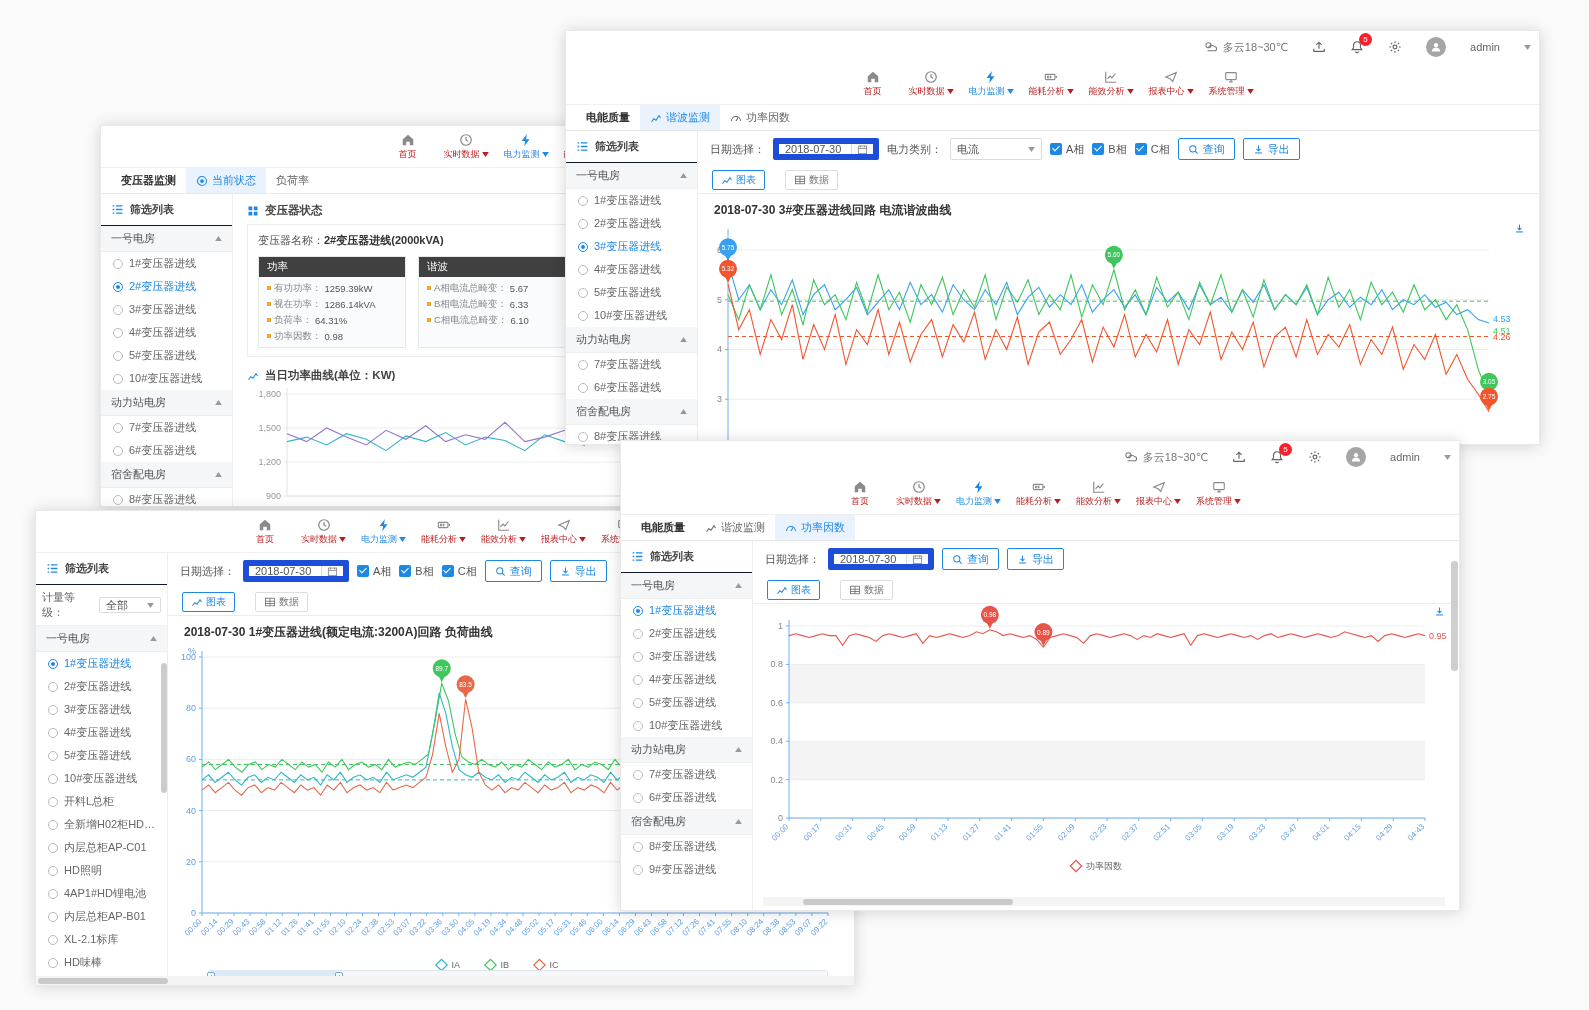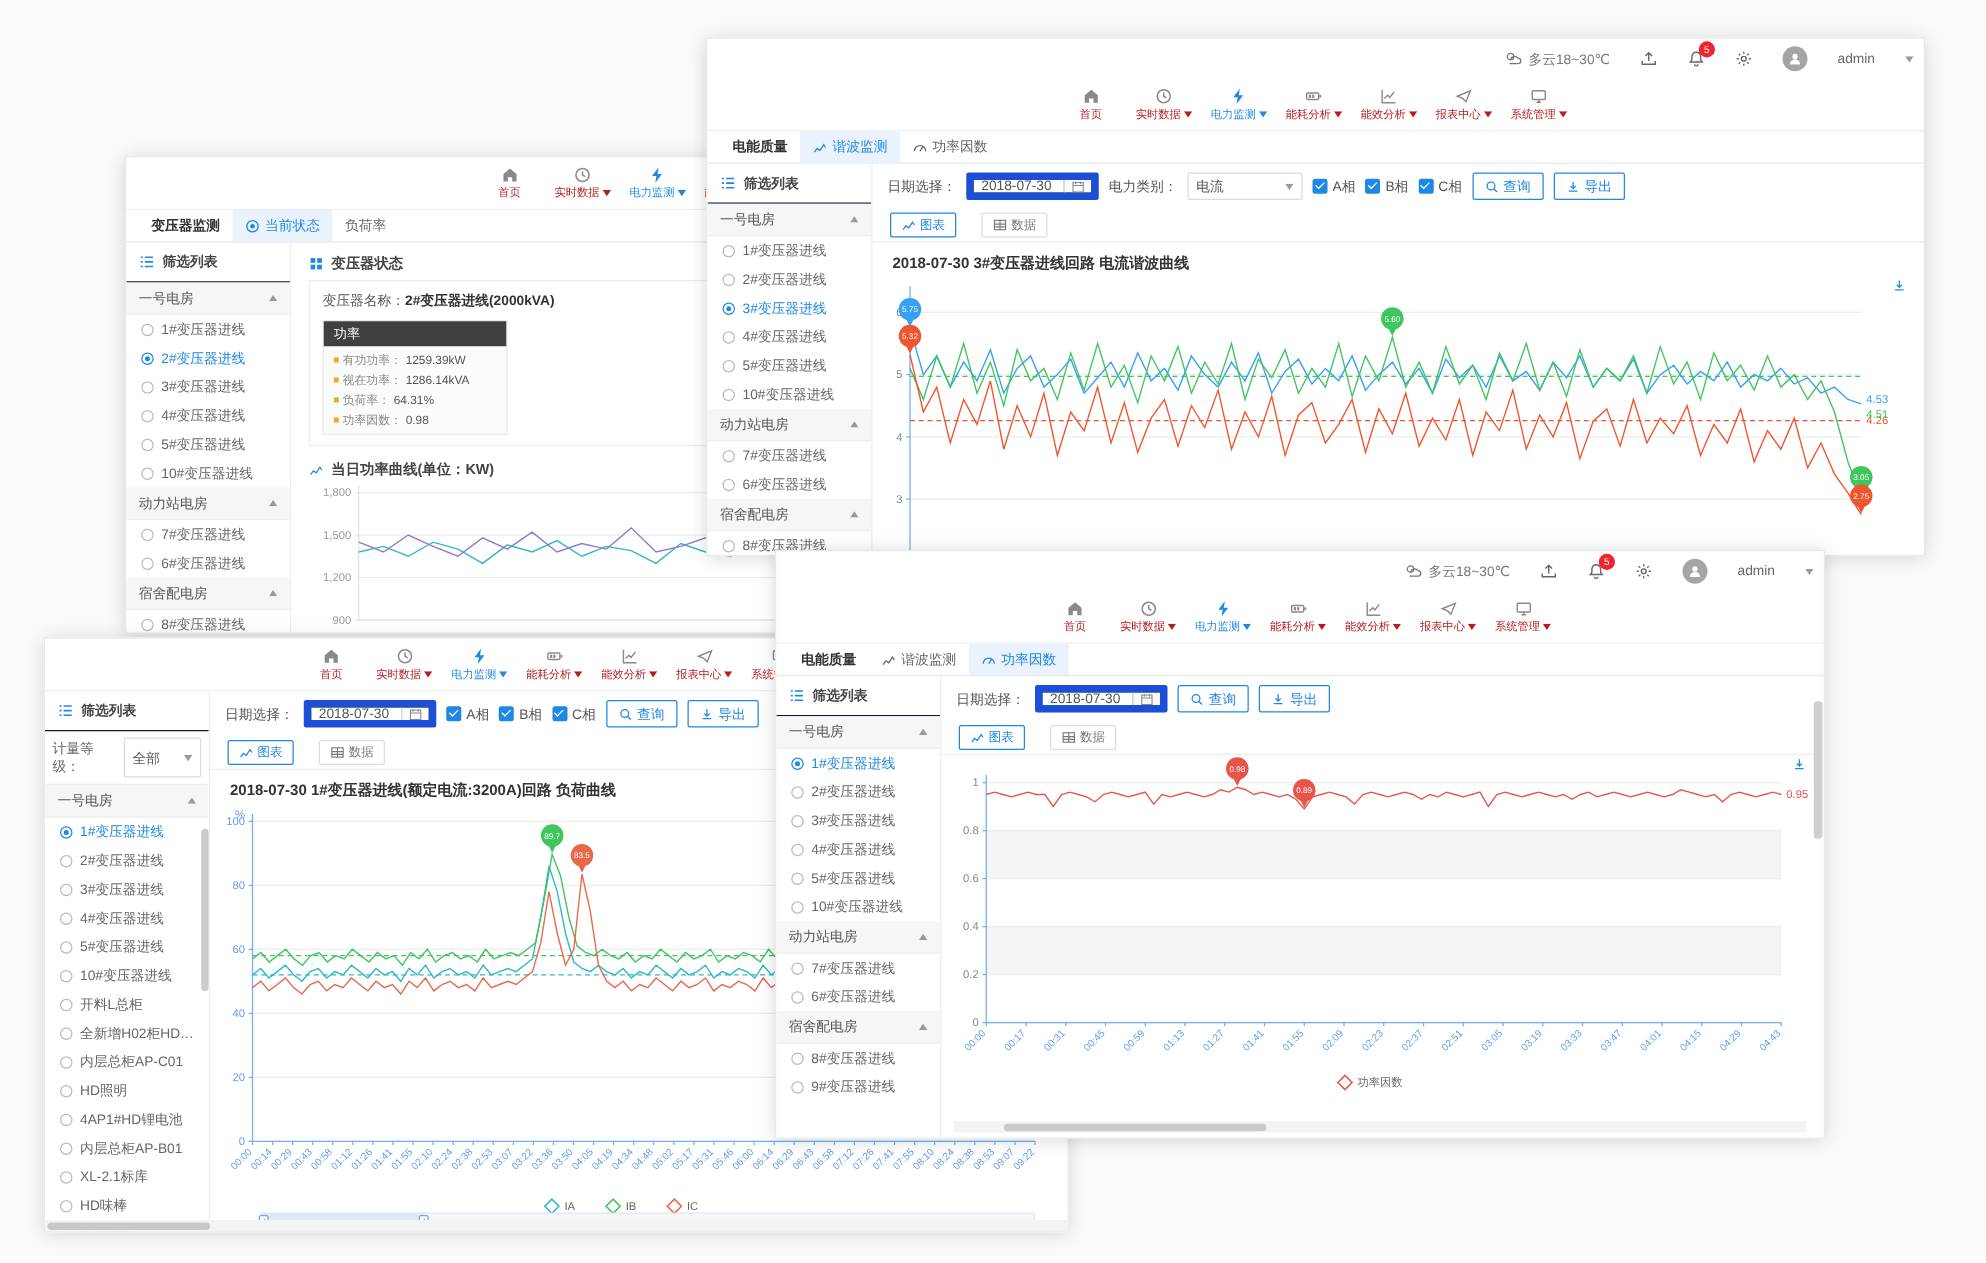--- a/index.html
+++ b/index.html
@@ -19,21 +19,21 @@
 .nlabel{font-size:9px;display:flex;align-items:center;gap:2px;white-space:nowrap}
 .tabbar{height:26px;display:flex;align-items:stretch;border-bottom:1px solid #e8e8e8;padding-left:10px;font-size:11px;flex-shrink:0}
 .tab{display:flex;align-items:center;gap:4px;padding:0 10px;color:#666;cursor:pointer}
 .tab.title{color:#333;cursor:default;font-weight:bold}
 .tab.active{color:#1e88e5;background:#eaf3fd}
 .wbody{flex:1;display:flex;min-height:0}
 .sidebar{width:132px;border-right:1px solid #eee;font-size:11px;position:relative;flex-shrink:0;overflow:hidden}
 .sb-head{display:flex;align-items:center;gap:6px;padding:8px 10px;color:#444;border-bottom:1px solid #0f172a;font-weight:bold}
 .sb-head .hicon{color:#1e88e5}
 .sb-meter{display:flex;align-items:center;gap:4px;padding:5px 6px;color:#666;border-bottom:1px solid #f0f0f0}
-.sb-meter .selectbox{min-width:62px;height:32px;flex:1}
+.sb-meter .selectbox{min-width:62px;height:16px;flex:1}
 .sb-group{background:#f5f6f8;padding:5px 10px;color:#555;display:flex;justify-content:space-between;align-items:center;border-bottom:1px solid #eee;cursor:pointer}
 .gcaret{color:#999}
 .gcaret svg{transform:rotate(180deg)}
 .sb-item{display:flex;align-items:center;gap:6px;padding:4px 6px 4px 12px;color:#666;cursor:pointer}
 .sb-item .lbl{white-space:nowrap;overflow:hidden;text-overflow:ellipsis}
 .radio{width:10px;height:10px;border:1px solid #bbb;border-radius:50%;flex-shrink:0;background:#fff;position:relative}
 .sb-item.sel{color:#1e88e5}
 .sb-item.sel .radio{border-color:#1e88e5}
 .sb-item.sel .radio::after{content:"";position:absolute;inset:2px;background:#1e88e5;border-radius:50%}
 .wmain{flex:1;display:flex;flex-direction:column;min-width:0;position:relative}
@@ -306,20 +306,40 @@
                 </div>
                 <div class="stat-row">
                   <span class="bullet"></span>
                   <span class="sl">负荷率：</span>
                   <span class="sv">64.31%</span>
                 </div>
                 <div class="stat-row">
                   <span class="bullet"></span>
                   <span class="sl">功率因数：</span>
                   <span class="sv">0.98</span>
+                </div>
+              </div>
+          </div>
+          <div class="stat-panel">
+            <div class="stat-head">谐波</div>
+            <div class="stat-rows">
+                <div class="stat-row">
+                  <span class="bullet"></span>
+                  <span class="sl">A相电流总畸变：</span>
+                  <span class="sv">5.67</span>
+                </div>
+                <div class="stat-row">
+                  <span class="bullet"></span>
+                  <span class="sl">B相电流总畸变：</span>
+                  <span class="sv">6.33</span>
+                </div>
+                <div class="stat-row">
+                  <span class="bullet"></span>
+                  <span class="sl">C相电流总畸变：</span>
+                  <span class="sv">6.10</span>
                 </div>
               </div>
           </div>
         </div>
       </div>
       <div class="section-head">
           <span class="sicon" data-icon="chart-line">
             <svg viewBox="0 0 16 16" width="12" height="12">
               <path d="M2 13l3-4 3 2 4-6 2 3" fill="none" stroke="currentColor" stroke-width="1.4"></path>
             </svg>

